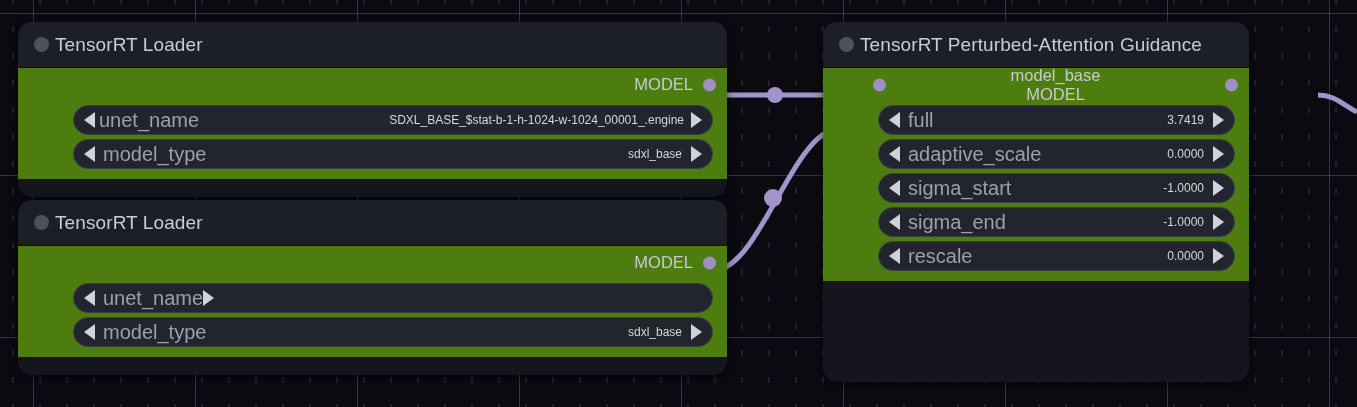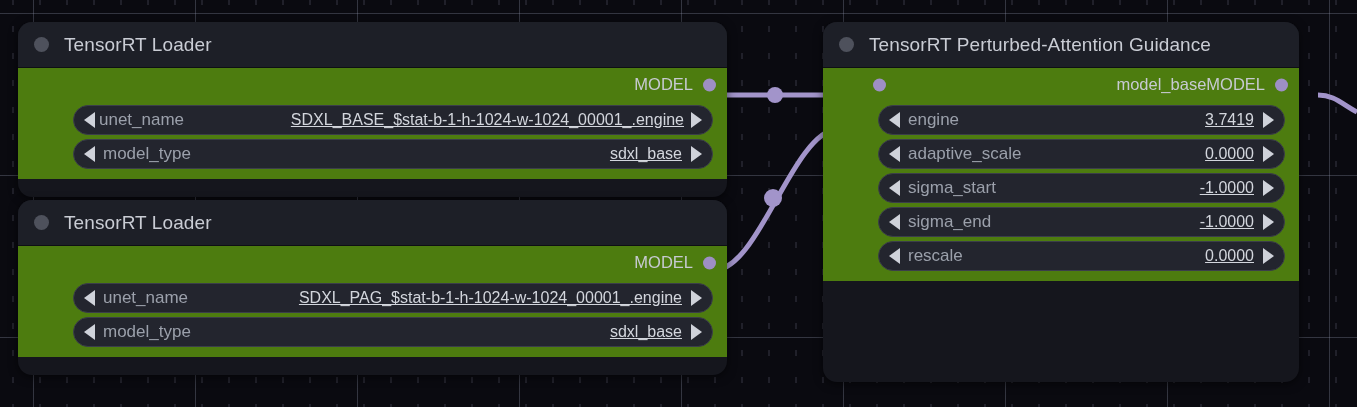--- a/index.html
+++ b/index.html
@@ -62,21 +62,21 @@
     border-bottom: 1px solid #0e0f14;
   }
   .collapse-dot {
     width: 15px;
     height: 15px;
     border-radius: 50%;
     background: #4e515c;
     flex: 0 0 auto;
   }
   .node-title {
-    margin-left: 15px;
+    margin-left: 6px;
     color: #c9ccd4;
     font-size: 19px;
     letter-spacing: 0.1px;
     white-space: nowrap;
   }
   .node-body {
     position: relative;
     background: #4d7c0f;
     padding-bottom: 10px;
     padding-left: 41px;
@@ -124,31 +124,30 @@
   .w-arrow {
     width: 0; height: 0;
     flex: 0 0 auto;
     border-top: 8px solid transparent;
     border-bottom: 8px solid transparent;
   }
   .w-arrow.left  { border-right: 11px solid #cfd2da; }
   .w-arrow.right { border-left: 11px solid #cfd2da; }
   .w-name {
     color: #9ba0ab;
-    font-size: 17px;
+    font-size: 20px;
     margin-left: 8px;
     white-space: nowrap;
   }
   .w-value {
     color: #d3d6dd;
-    font-size: 16px;
+    font-size: 12px;
     margin-left: auto;
     margin-right: 9px;
     white-space: nowrap;
-    text-decoration: underline;
   }
   .widget.tight .w-name { margin-left: 4px; }
   .widget.tight .w-value { margin-right: 7px; }
 
   
   .wires {
     position: absolute;
     inset: 0;
     pointer-events: none;
   }
@@ -203,50 +202,49 @@
       <span class="node-title">TensorRT Loader</span>
     </div>
     <div class="node-body">
       <div class="slot-row out">
         <span class="slot-label">MODEL</span>
         <span class="slot-dot right"></span>
       </div>
       <div class="widget">
         <span class="w-arrow left"></span>
         <span class="w-name">unet_name</span>
-        <span class="w-value">SDXL_PAG_$stat-b-1-h-1024-w-1024_00001_.engine</span>
         <span class="w-arrow right"></span>
       </div>
       <div class="widget">
         <span class="w-arrow left"></span>
         <span class="w-name">model_type</span>
         <span class="w-value">sdxl_base</span>
         <span class="w-arrow right"></span>
       </div>
     </div>
   </div>
 
-  <div class="node" style="left:823px; top:22px; width:476px; height:360px;">
+  <div class="node" style="left:823px; top:22px; width:426px; height:360px;">
     <div class="node-header">
       <span class="collapse-dot"></span>
       <span class="node-title">TensorRT Perturbed-Attention Guidance</span>
     </div>
     <div class="node-body">
 
-      <div class="slot-row in" style="justify-content:flex-end; padding-right:34px;">
+      <div class="slot-row in" style="justify-content:center; padding-right:34px;flex-direction:column;">
         <span class="slot-dot left"></span>
         <span class="slot-label">model_base</span>
         <span class="slot-label">MODEL</span>
         <span class="slot-dot right"></span>
       </div>
 
 
       <div class="widget">
         <span class="w-arrow left"></span>
-        <span class="w-name">engine</span>
+        <span class="w-name">full</span>
         <span class="w-value">3.7419</span>
         <span class="w-arrow right"></span>
       </div>
       <div class="widget">
         <span class="w-arrow left"></span>
         <span class="w-name">adaptive_scale</span>
         <span class="w-value">0.0000</span>
         <span class="w-arrow right"></span>
       </div>
       <div class="widget">

